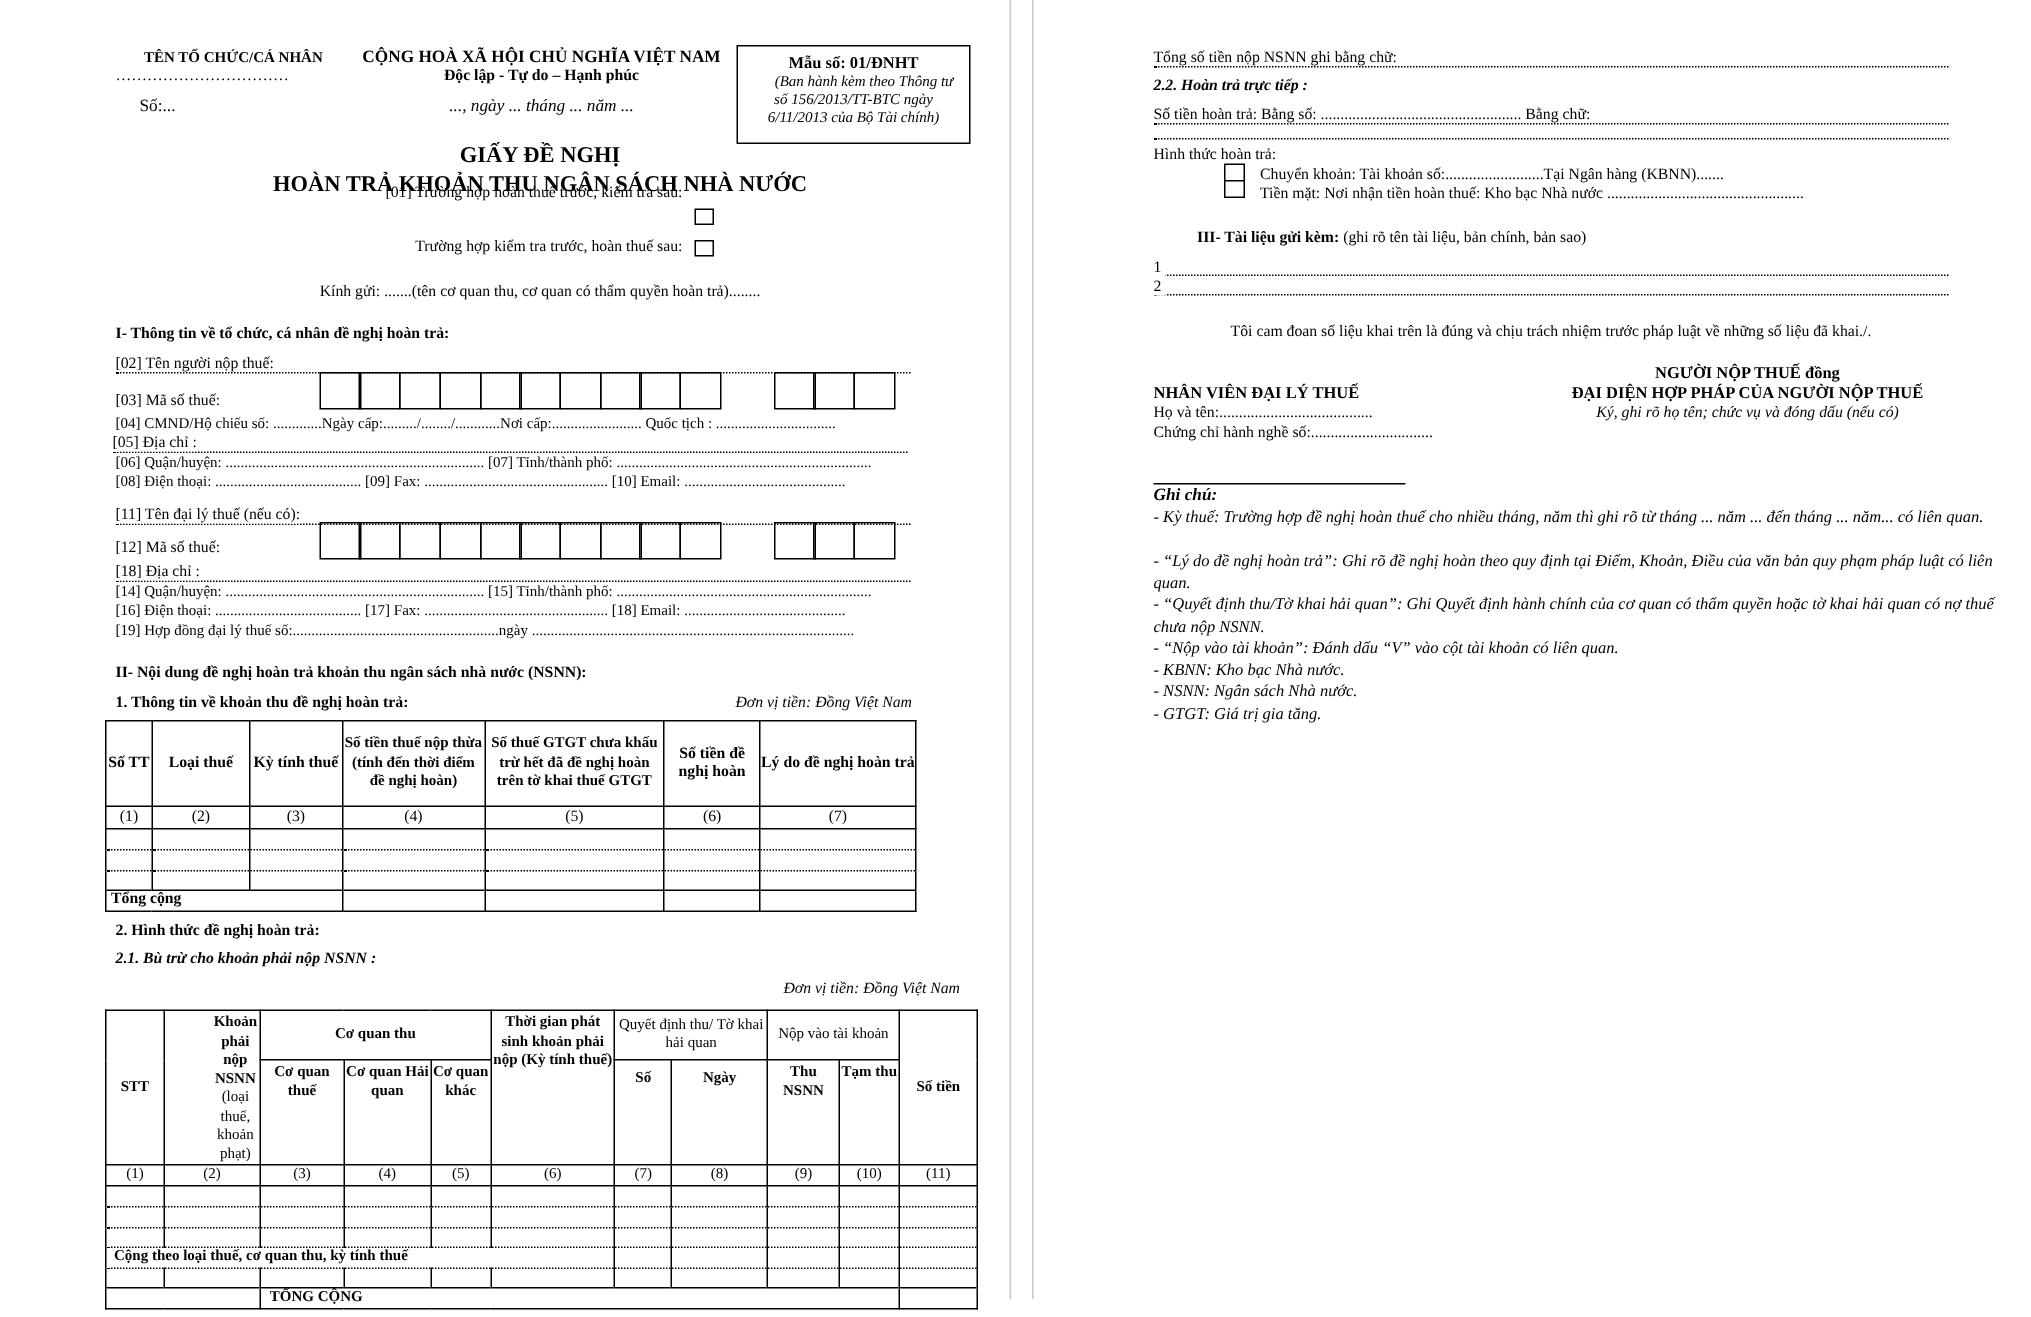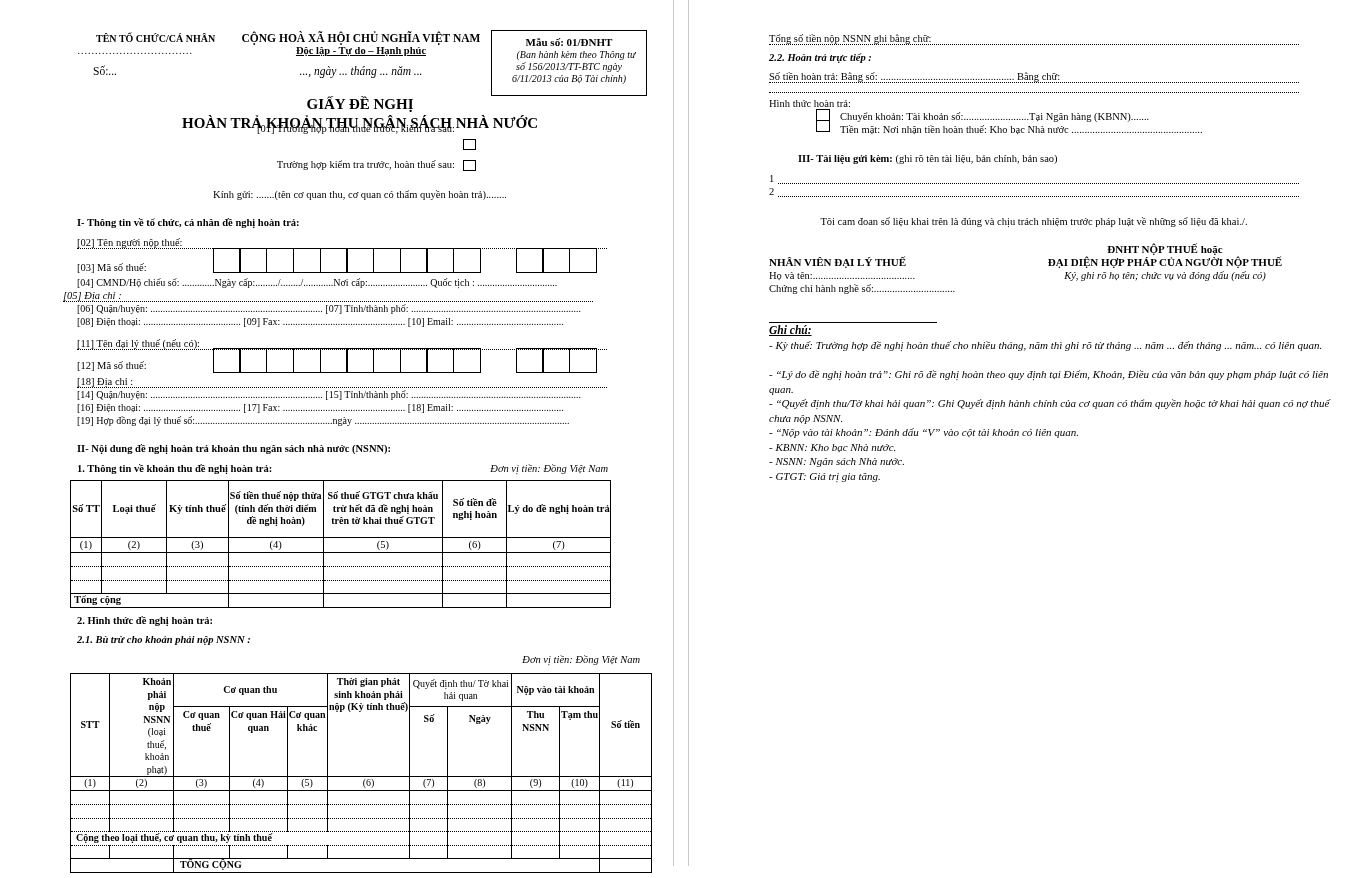--- a/index.html
+++ b/index.html
@@ -3,21 +3,21 @@
 <meta charset="utf-8">
 <style>
   html, body { margin:0; padding:0; }
   body {
     width:1354px; height:878px; background:#ffffff; position:relative; overflow:hidden;
     font-family:"Liberation Serif","DejaVu Serif",serif; color:#000; font-size:10.5px;
   }
   .abs { position:absolute; white-space:nowrap; line-height:13px; }
   .b { font-weight:bold; }
   .i { font-style:italic; }
-  .u { text-decoration:underline; }
+  .u { }
   .c { text-align:center; }
   .sep { position:absolute; top:0; width:1px; height:866px; background:#c8c8c8; }
   .dots { border-bottom:1px dotted #000; }
   .box { position:absolute; border:1.3px solid #000; box-sizing:border-box; background:#fff; }
   .code-group { position:absolute; display:flex; height:25px; }
   .code-cell { width:28px; height:25px; border:1.3px solid #000; margin-left:-1.3px; box-sizing:border-box; }
   table.grid { position:absolute; border-collapse:collapse; font-size:10.5px; }
   table.grid td, table.grid th { border:1px solid #000; padding:0; text-align:center; vertical-align:middle; line-height:12.5px; }
   table.grid th { font-weight:bold; }
   table.grid tr.dotrow td { border-bottom:1px dotted #000; border-top:1px dotted #000; }
@@ -71,21 +71,21 @@
       <div class="code-cell"></div>
       <div class="code-cell"></div>
       <div class="code-cell"></div>
   </div>
   <div class="code-group" style="left:517px;top:248px;">
     <div class="code-cell"></div>
       <div class="code-cell"></div>
       <div class="code-cell"></div>
   </div>
   <div class="abs" style="left:77px;top:276px;font-size:10px;">[04] CMND/Hộ chiếu số: .............Ngày cấp:........./......../............Nơi cấp:........................ Quốc tịch : ................................</div>
-  <div class="abs dots" style="left:63px;top:289px;width:530px;height:12px;font-style:italic;"><span style="background:#fff;">[05] Địa chỉ :</span></div>
+  <div class="abs dots" style="left:75px;top:289px;width:530px;height:12px;"><span style="background:#fff;">[05] Địa chỉ :</span></div>
   <div class="abs" style="left:77px;top:302px;font-size:10px;">[06] Quận/huyện: ..................................................................... [07] Tỉnh/thành phố: ....................................................................</div>
   <div class="abs" style="left:77px;top:315px;font-size:10px;">[08] Điện thoại: ....................................... [09] Fax: ................................................. [10] Email: ...........................................</div>
 
   <div class="abs dots" style="left:77px;top:337px;width:530px;height:12px;"><span style="background:#fff;">[11] Tên đại lý thuế (nếu có):</span></div>
   <div class="abs" style="left:77px;top:359px;">[12] Mã số thuế:</div>
   <div class="code-group" style="left:214px;top:348px;">
     <div class="code-cell"></div>
       <div class="code-cell"></div>
       <div class="code-cell"></div>
       <div class="code-cell"></div>
@@ -197,21 +197,21 @@
     <tbody>
         <tr style="height:26px;">
       <th rowspan="2">STT</th>
       <th rowspan="2" style="vertical-align:top;padding-top:2px;padding-left:31px;">
         <span>Khoản phải nộp NSNN</span><br>
         <span style="font-weight:normal;">(loại thuế, khoản phạt)</span>
       </th>
       <th colspan="3">Cơ quan thu</th>
       <th rowspan="2" style="vertical-align:top;padding-top:2px;">Thời gian phát sinh khoản phải nộp (Kỳ tính thuế)</th>
       <th colspan="2" style="font-weight:normal;">Quyết định thu/ Tờ khai hải quan</th>
-      <th colspan="2" style="font-weight:bold;">Nộp vào tài khoản</th>
+      <th colspan="2" style="font-weight:normal;">Nộp vào tài khoản</th>
       <th rowspan="2">Số tiền</th>
     </tr>
     <tr style="height:54px;margin-left:44px;">
       <th style="vertical-align:top;padding-top:2px;">Cơ quan thuế</th>
       <th style="vertical-align:top;padding-top:2px;">Cơ quan Hải quan</th>
       <th style="vertical-align:top;padding-top:2px;">Cơ quan khác</th>
       <th style="vertical-align:top;padding-top:6px;">Số</th>
       <th style="vertical-align:top;padding-top:6px;">Ngày</th>
       <th style="vertical-align:top;padding-top:2px;">Thu NSNN</th>
       <th style="vertical-align:top;padding-top:2px;">Tạm thu</th>
@@ -313,21 +313,21 @@
   <div class="abs" style="left:840px;top:123px;">Tiền mặt: Nơi nhận tiền hoàn thuế: Kho bạc Nhà nước ..................................................</div>
 
   <div class="abs" style="left:769px;top:152px;margin-left:29px;">
     <span class="b">III- Tài liệu gửi kèm:</span><span> (ghi rõ tên tài liệu, bản chính, bản sao)</span>
   </div>
   <div class="abs dots" style="left:769px;top:172px;width:530px;height:11px;"><span style="background:#fff;padding-right:3px;">1</span></div>
   <div class="abs dots" style="left:769px;top:185px;width:530px;height:11px;"><span style="background:#fff;padding-right:3px;">2</span></div>
 
   <div class="abs c" style="left:769px;top:215px;width:530px;">Tôi cam đoan số liệu khai trên là đúng và chịu trách nhiệm trước pháp luật về những số liệu đã khai./.</div>
 
-  <div class="abs b c" style="left:1030px;top:243px;width:270px;font-size:11px;">ĐNHT NỘP THUẾ hoặc</div>
+  <div class="abs b c" style="left:1030px;top:243px;width:270px;font-size:11px;">NGƯỜI NỘP THUẾ đồng</div>
   <div class="abs b c" style="left:1030px;top:256px;width:270px;font-size:11px;">ĐẠI DIỆN HỢP PHÁP CỦA NGƯỜI NỘP THUẾ</div>
   <div class="abs i c" style="left:1030px;top:269px;width:270px;">Ký, ghi rõ họ tên; chức vụ và đóng dấu (nếu có)</div>
 
   <div class="abs b" style="left:769px;top:256px;font-size:11px;">NHÂN VIÊN ĐẠI LÝ THUẾ</div>
   <div class="abs" style="left:769px;top:269px;">Họ và tên:.......................................</div>
   <div class="abs" style="left:769px;top:282px;">Chứng chỉ hành nghề số:...............................</div>
 
   <div style="position:absolute;left:769px;top:322px;width:168px;height:1px;background:#000;"></div>
   <div class="abs b i u" style="left:769px;top:324px;font-size:11.5px;">Ghi chú:</div>
 

